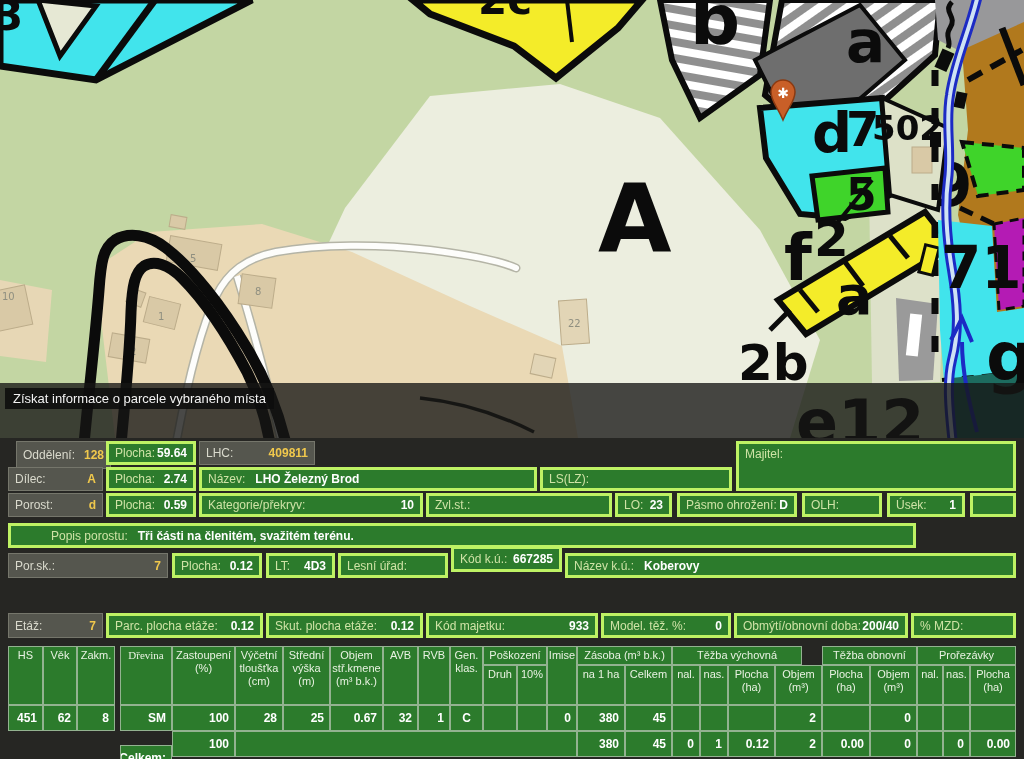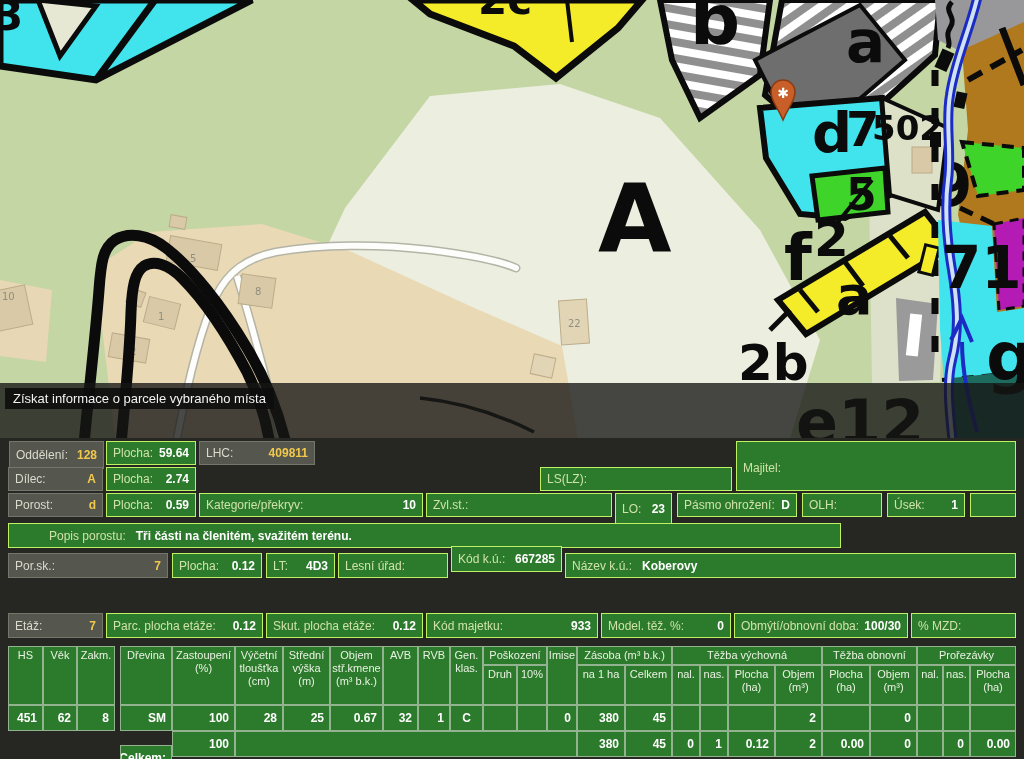--- a/index.html
+++ b/index.html
@@ -6,28 +6,28 @@
   body{width:1024px;height:759px;position:relative;overflow:hidden;
        background:#232320;font-family:"Liberation Sans",sans-serif}
   .map-wrap{position:absolute;left:0;top:0;width:1024px;height:438px;overflow:hidden}
   .overlay-band{position:absolute;left:0;top:383px;width:1024px;height:55px;
        background:rgba(22,22,20,.78)}
   .tooltip{position:absolute;left:5px;top:388px;background:rgba(12,12,12,.88);
        color:#f2f2f2;font-size:13px;line-height:15px;padding:3px 8px;white-space:nowrap}
   .panel{position:absolute;left:0;top:438px;width:1024px;height:321px;background:#262623}
   .cell{position:absolute;display:flex;align-items:center;font-size:12px;
        box-sizing:border-box;padding:0 6px;overflow:hidden}
-  .cell.green{background:#2c7b2c;border:1px solid #bef264;color:#cfe3a6}
+  .cell.green{background:#2c7b2c;border:3px solid #bef264;color:#cfe3a6}
   .cell.gray{background:#55564e;border:1px solid #75766b;color:#dadacd}
   .cell .lbl{white-space:nowrap}
   .cell .val{font-weight:bold;white-space:nowrap;color:#fff}
   .cell .val.right{flex:1;text-align:right}
   .cell.gray .val.right{color:#f0c84c}
   .cell .val.left{margin-left:10px}
-  .cell.vtop{align-items:center;padding-top:3px}
+  .cell.vtop{align-items:flex-start;padding-top:3px}
   .th{position:absolute;box-sizing:border-box;background:#2c7b2c;border:1px solid #93b290;
       color:#e9f2e2;font-size:11px;line-height:13px;text-align:center;padding-top:2px;overflow:hidden}
   .td{position:absolute;box-sizing:border-box;background:#2c7b2c;border:1px solid #93b290;
       color:#fff;font-weight:bold;font-size:12px;display:flex;align-items:center;
       justify-content:flex-end;padding:0 5px;overflow:hidden}
   .td.center{justify-content:center}
 </style>
 </head>
 <body>
 
@@ -189,21 +189,21 @@
     <text x="783" y="98" font-size="14" fill="#ffffff" text-anchor="middle" font-weight="bold" font-family="'DejaVu Sans',sans-serif">✱</text>
   </g>
 </svg>
 
 <div class="overlay-band"></div>
 <div class="tooltip">Získat informace o parcele vybraného místa</div>
 </div>
 
 <div class="panel" id="panel">
 
-<div class="cell gray" style="left: 9px; top: 3px; width: 95px; height: 28px;">
+<div class="cell gray" style="left: 16px; top: 3px; width: 95px; height: 28px;">
       <span class="lbl">Oddělení:</span>
       <span class="val right">128</span>
     </div>
     <div class="cell green" style="left: 106px; top: 3px; width: 90px; height: 24px;">
       <span class="lbl">Plocha:</span>
       <span class="val right">59.64</span>
     </div>
     <div class="cell gray" style="left: 199px; top: 3px; width: 116px; height: 24px;">
       <span class="lbl">LHC:</span>
       <span class="val right">409811</span>
@@ -213,61 +213,65 @@
       <span class="val right"></span>
     </div>
     <div class="cell gray" style="left: 8px; top: 29px; width: 95px; height: 24px;">
       <span class="lbl">Dílec:</span>
       <span class="val right">A</span>
     </div>
     <div class="cell green" style="left: 106px; top: 29px; width: 90px; height: 24px;">
       <span class="lbl">Plocha:</span>
       <span class="val right">2.74</span>
     </div>
+    <div class="cell green" style="left: 199px; top: 29px; width: 338px; height: 24px;">
+      <span class="lbl">Název:</span>
+      <span class="val left">LHO Železný Brod</span>
+    </div>
     <div class="cell green" style="left: 540px; top: 29px; width: 192px; height: 24px;">
       <span class="lbl">LS(LZ):</span>
       <span class="val right"></span>
     </div>
     <div class="cell gray" style="left: 8px; top: 55px; width: 95px; height: 24px;">
       <span class="lbl">Porost:</span>
       <span class="val right">d</span>
     </div>
     <div class="cell green" style="left: 106px; top: 55px; width: 90px; height: 24px;">
       <span class="lbl">Plocha:</span>
       <span class="val right">0.59</span>
     </div>
     <div class="cell green" style="left: 199px; top: 55px; width: 224px; height: 24px;">
       <span class="lbl">Kategorie/překryv:</span>
       <span class="val right">10</span>
     </div>
     <div class="cell green" style="left: 426px; top: 55px; width: 186px; height: 24px;">
       <span class="lbl">Zvl.st.:</span>
       <span class="val right"></span>
     </div>
-    <div class="cell green" style="left: 615px; top: 55px; width: 57px; height: 32px;">
+    <div class="cell green" style="left: 615px; top: 55px; width: 57px; height: 24px;">
       <span class="lbl">LO:</span>
       <span class="val right">23</span>
     </div>
     <div class="cell green" style="left: 677px; top: 55px; width: 120px; height: 24px;">
       <span class="lbl">Pásmo ohrožení:</span>
       <span class="val right">D</span>
     </div>
     <div class="cell green" style="left: 802px; top: 55px; width: 80px; height: 24px;">
       <span class="lbl">OLH:</span>
       <span class="val right"></span>
     </div>
     <div class="cell green" style="left: 887px; top: 55px; width: 78px; height: 24px;">
       <span class="lbl">Úsek:</span>
       <span class="val right">1</span>
     </div>
     <div class="cell green" style="left: 970px; top: 55px; width: 46px; height: 24px;">
       <span class="lbl"></span>
       <span class="val right"></span>
     </div>
-    <div class="cell green" style="left: 8px; top: 85px; width: 833px; height: 25px; padding-left: 40px;">
+    <div class="cell green" style="left: 8px; top: 85px; width: 908px; height: 25px; padding-left: 40px;">
       <span class="lbl">Popis porostu:</span>
       <span class="val left">Tři části na členitém, svažitém terénu.</span>
     </div>
     <div class="cell gray" style="left: 8px; top: 115px; width: 160px; height: 25px;">
       <span class="lbl">Por.sk.:</span>
       <span class="val right">7</span>
     </div>
     <div class="cell green" style="left: 172px; top: 115px; width: 90px; height: 25px;">
       <span class="lbl">Plocha:</span>
       <span class="val right">0.12</span>
@@ -303,38 +307,38 @@
     <div class="cell green" style="left: 426px; top: 175px; width: 172px; height: 25px;">
       <span class="lbl">Kód majetku:</span>
       <span class="val right">933</span>
     </div>
     <div class="cell green" style="left: 601px; top: 175px; width: 130px; height: 25px;">
       <span class="lbl">Model. těž. %:</span>
       <span class="val right">0</span>
     </div>
     <div class="cell green" style="left: 734px; top: 175px; width: 174px; height: 25px;">
       <span class="lbl">Obmýtí/obnovní doba:</span>
-      <span class="val right">100/30</span>
+      <span class="val right">200/40</span>
     </div>
     <div class="cell green" style="left: 911px; top: 175px; width: 105px; height: 25px;">
       <span class="lbl">% MZD:</span>
       <span class="val right"></span>
     </div>
     <div class="th" style="left: 8px; top: 208px; width: 35px; height: 59px;">HS</div>
     <div class="td" style="left: 8px; top: 267px; width: 35px; height: 26px;">451</div>
     <div class="th" style="left: 43px; top: 208px; width: 34px; height: 59px;">Věk</div>
     <div class="td" style="left: 43px; top: 267px; width: 34px; height: 26px;">62</div>
     <div class="th" style="left: 77px; top: 208px; width: 38px; height: 59px;">Zakm.</div>
     <div class="td" style="left: 77px; top: 267px; width: 38px; height: 26px;">8</div>
     <div class="th" style="left: 483px; top: 208px; width: 64px; height: 19px;">Poškození</div>
     <div class="th" style="left: 577px; top: 208px; width: 95px; height: 19px;">Zásoba (m³ b.k.)</div>
-    <div class="th" style="left: 672px; top: 208px; width: 150px; height: 19px;">Těžba výchovná</div>
+    <div class="th" style="left: 672px; top: 208px; width: 130px; height: 19px;">Těžba výchovná</div>
     <div class="th" style="left: 822px; top: 208px; width: 95px; height: 19px;">Těžba obnovní</div>
     <div class="th" style="left: 917px; top: 208px; width: 99px; height: 19px;">Prořezávky</div>
-    <div class="th" style="left: 120px; top: 208px; width: 52px; height: 59px;">
+    <div class="th" style="left: 120px; top: 208px; width: 52px; height: 59px; font-family: Liberation Serif, serif;">
       <div>Dřevina</div>
     </div>
     <div class="th" style="left: 172px; top: 208px; width: 63px; height: 59px;">
       <div>Zastoupení</div>
       <div>(%)</div>
     </div>
     <div class="th" style="left: 235px; top: 208px; width: 48px; height: 59px;">
       <div>Výčetní</div>
       <div>tloušťka</div>
       <div>(cm)</div>

